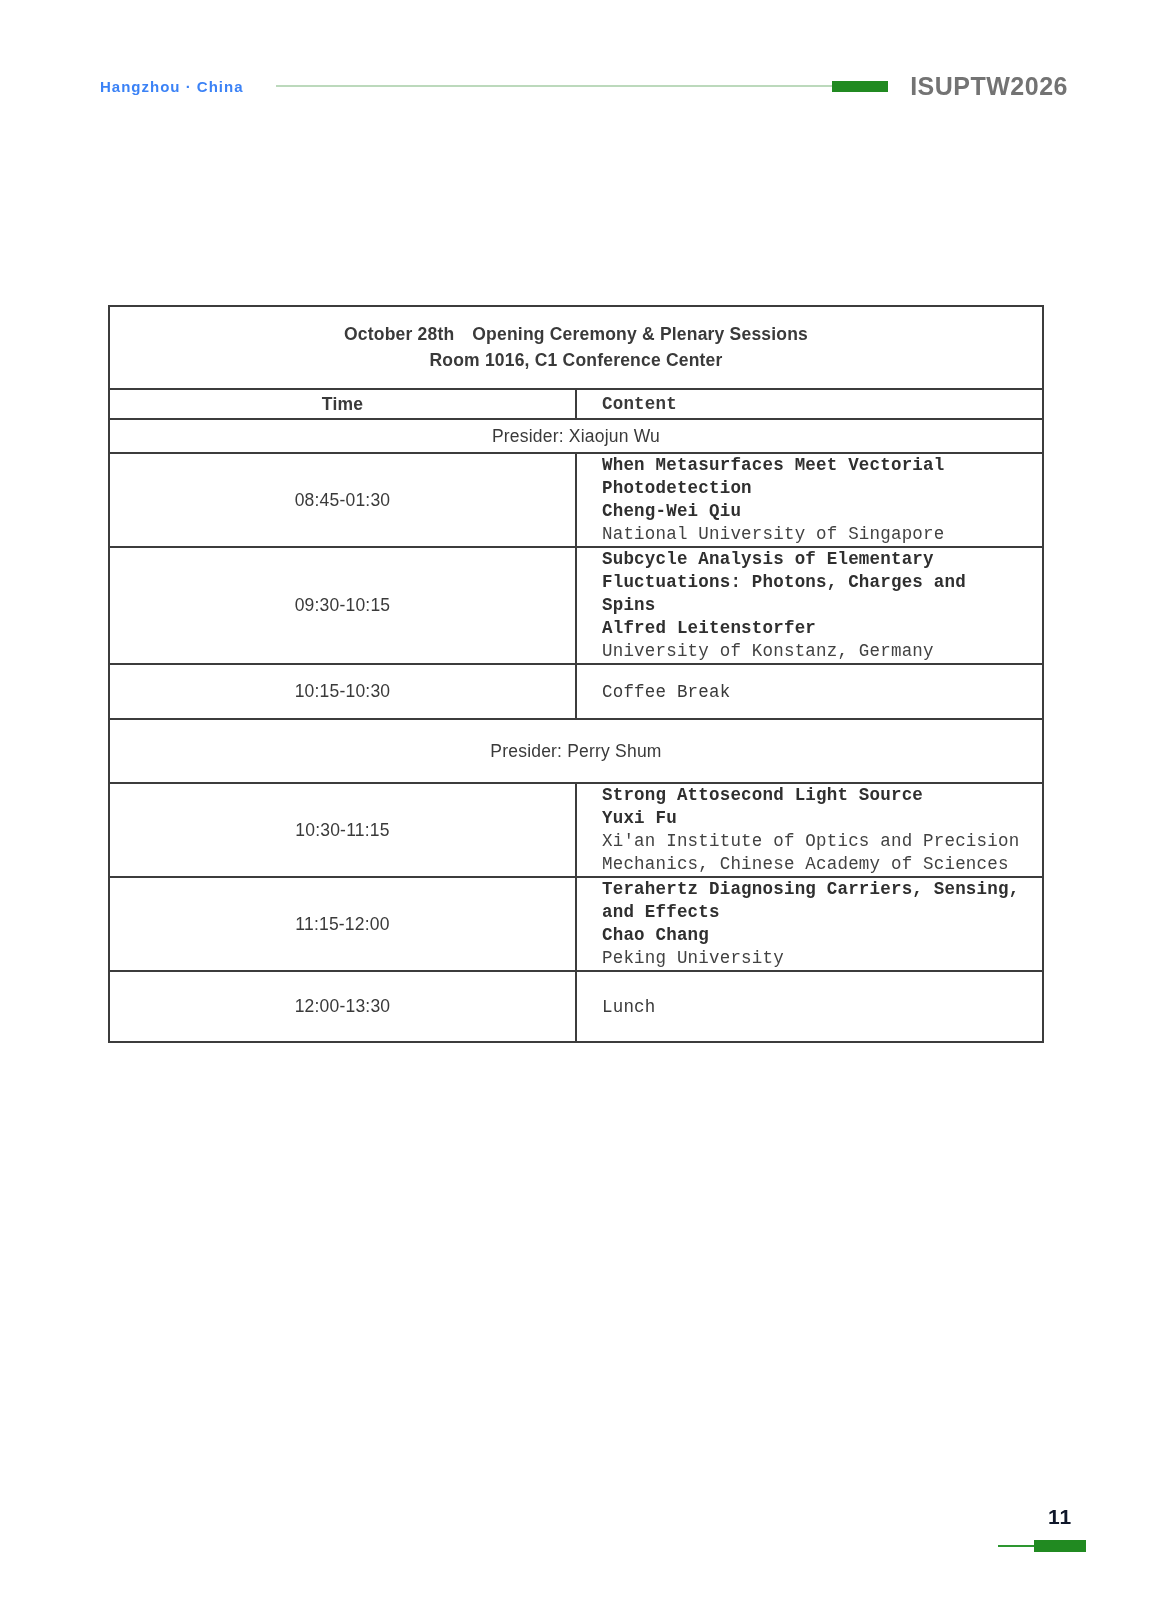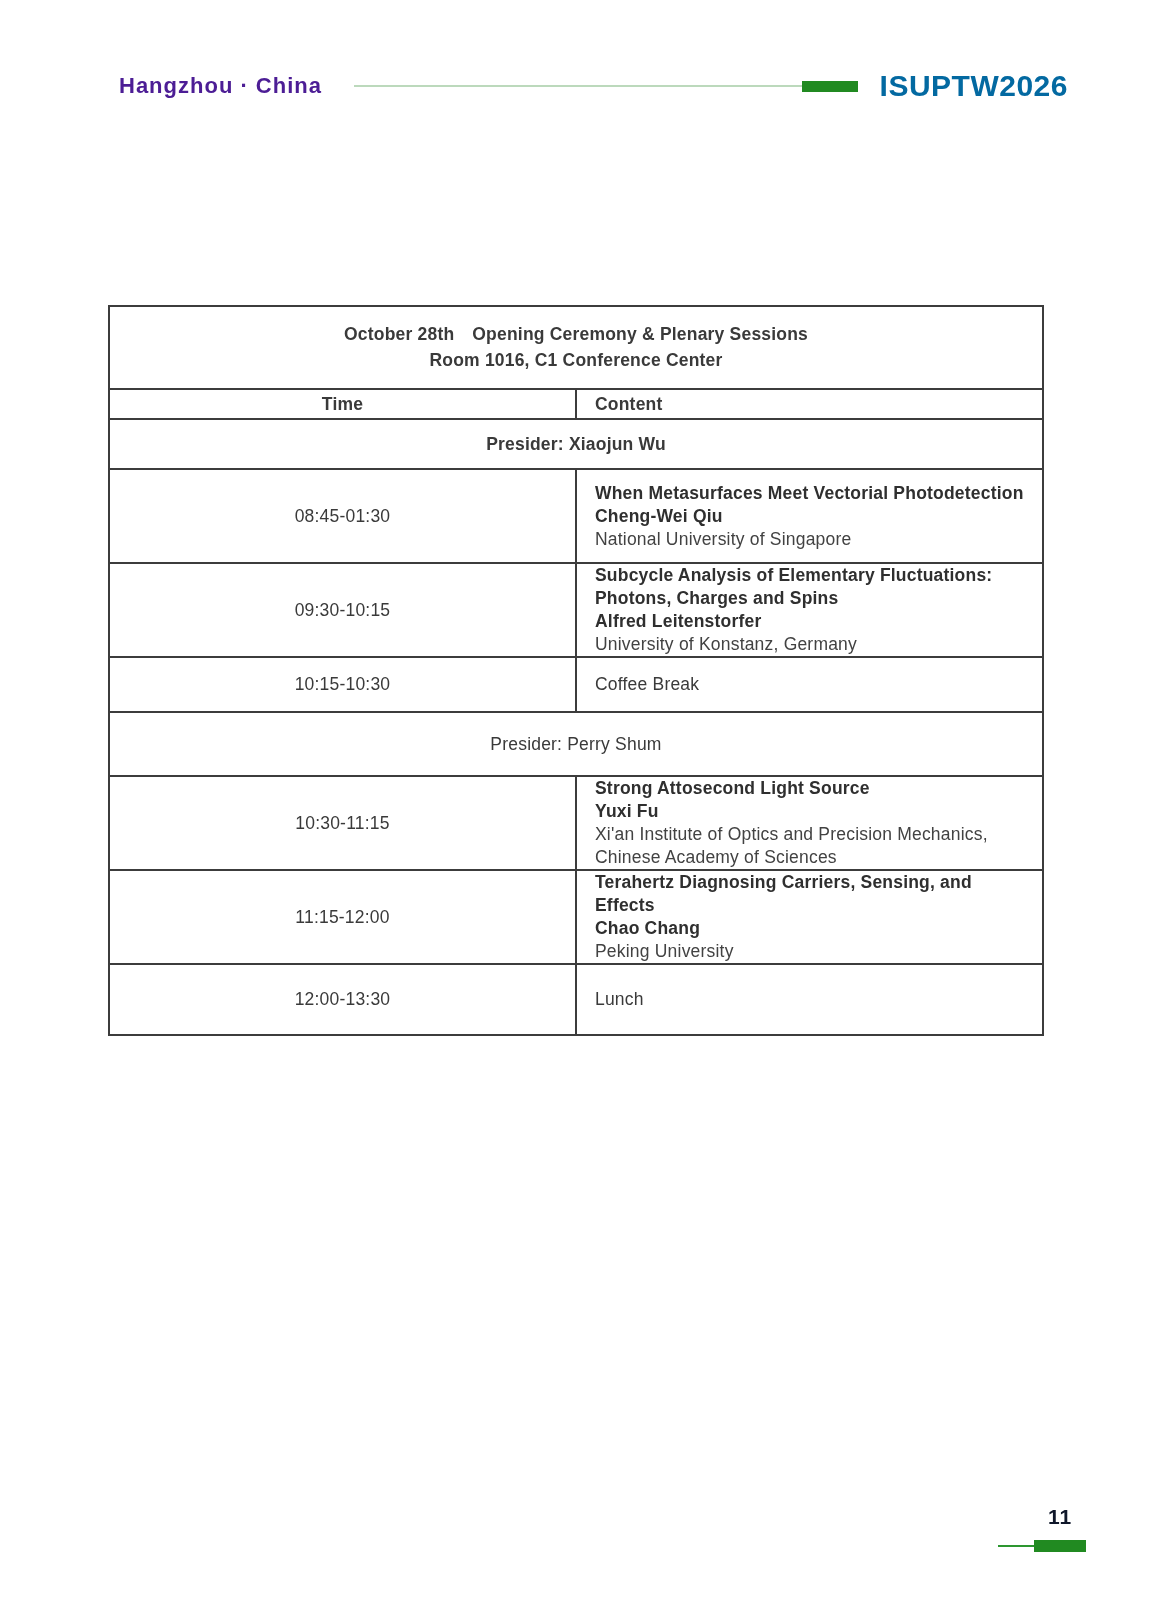--- a/index.html
+++ b/index.html
@@ -18,45 +18,44 @@
   .top-header {
     position: absolute;
     left: 100px;
     right: 103px;
     top: 72px;
     height: 28px;
     display: flex;
     align-items: center;
   }
   .loc-text {
-    font-size: 22px;
+    font-size: 15px;
     font-weight: bold;
     letter-spacing: 1px;
-    color: #4c1d95;
+    color: #3b82f6;
     white-space: nowrap;
-    margin-left: 19px;
   }
   .hdr-line {
     flex: 1 1 auto;
     height: 2px;
     background: #bcd9bc;
     margin-left: 32px;
     margin-right: 0;
   }
   .hdr-block {
     width: 56px;
     height: 11px;
     background: #218a21;
     margin-right: 22px;
   }
   .brand-text {
-    font-size: 30px;
+    font-size: 25px;
     font-weight: bold;
     letter-spacing: 0.5px;
-    color: #0369a1;
+    color: #737373;
     white-space: nowrap;
   }
 
   
   .page-title {
     position: absolute;
     left: 106px;
     top: 198px;
     font-size: 48px;
     font-weight: bold;
@@ -74,25 +73,25 @@
     table-layout: fixed;
   }
   table.program td {
     border: 2px solid #3c3c3c;
     vertical-align: middle;
     font-size: 17.5px;
     color: #3a3a3a;
     letter-spacing: 0.2px;
   }
   td.time-col { width: 155px; text-align: center; }
-  td.content-col { padding-left: 18px; padding-right: 12px; }
+  td.content-col { padding-left: 25px; padding-right: 12px; font-family: Liberation Mono, monospace; }
 
   tr.r-date   { height: 83px; }
   tr.r-cols   { height: 30px; }
-  tr.r-pres1  { height: 50px; font-weight: bold; }
+  tr.r-pres1  { height: 34px; }
   tr.r-open   { height: 60px; }
   tr.r-talk1  { height: 94px; }
   tr.r-talk2  { height: 93px; }
   tr.r-coffee { height: 55px; }
   tr.r-pres2  { height: 64px; }
   tr.r-talk3  { height: 88px; }
   tr.r-talk4  { height: 94px; }
   tr.r-lunch  { height: 71px; }
 
   .session-header-cell { text-align: center; font-weight: bold; font-size: 19px; color: #333; }

